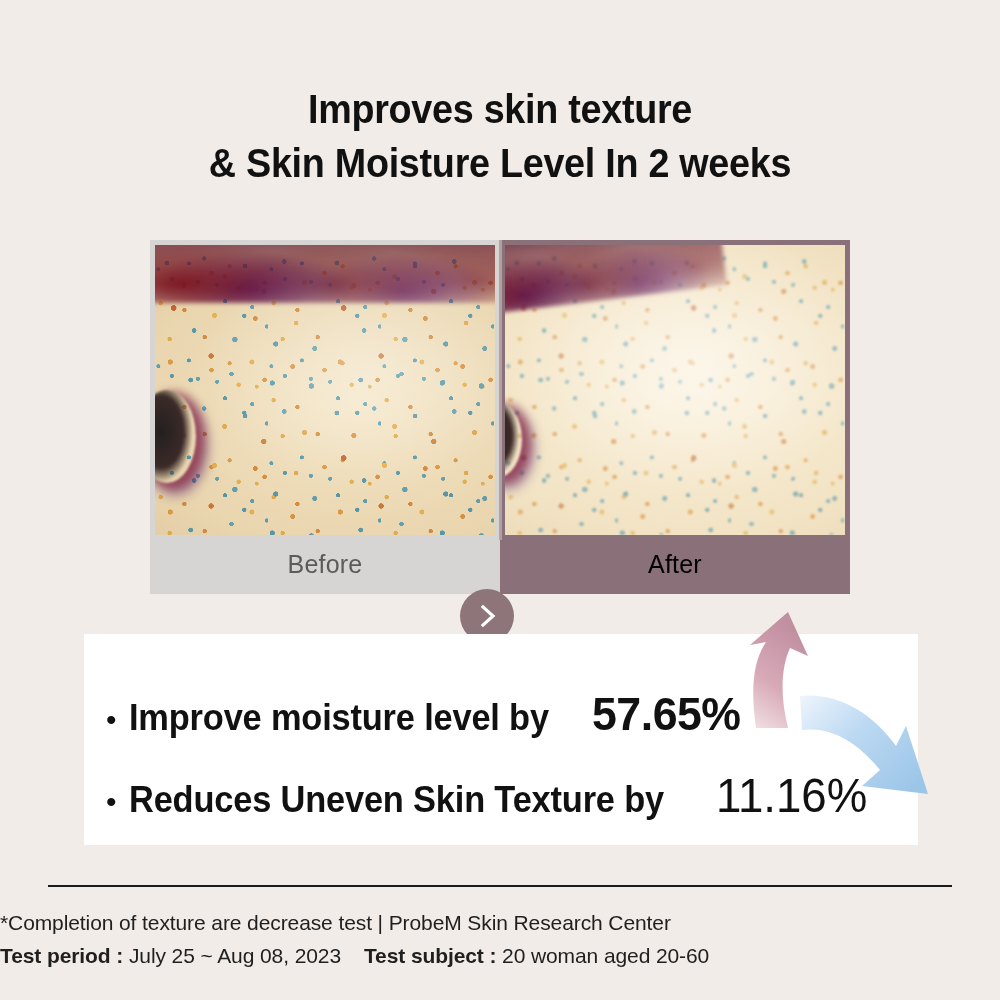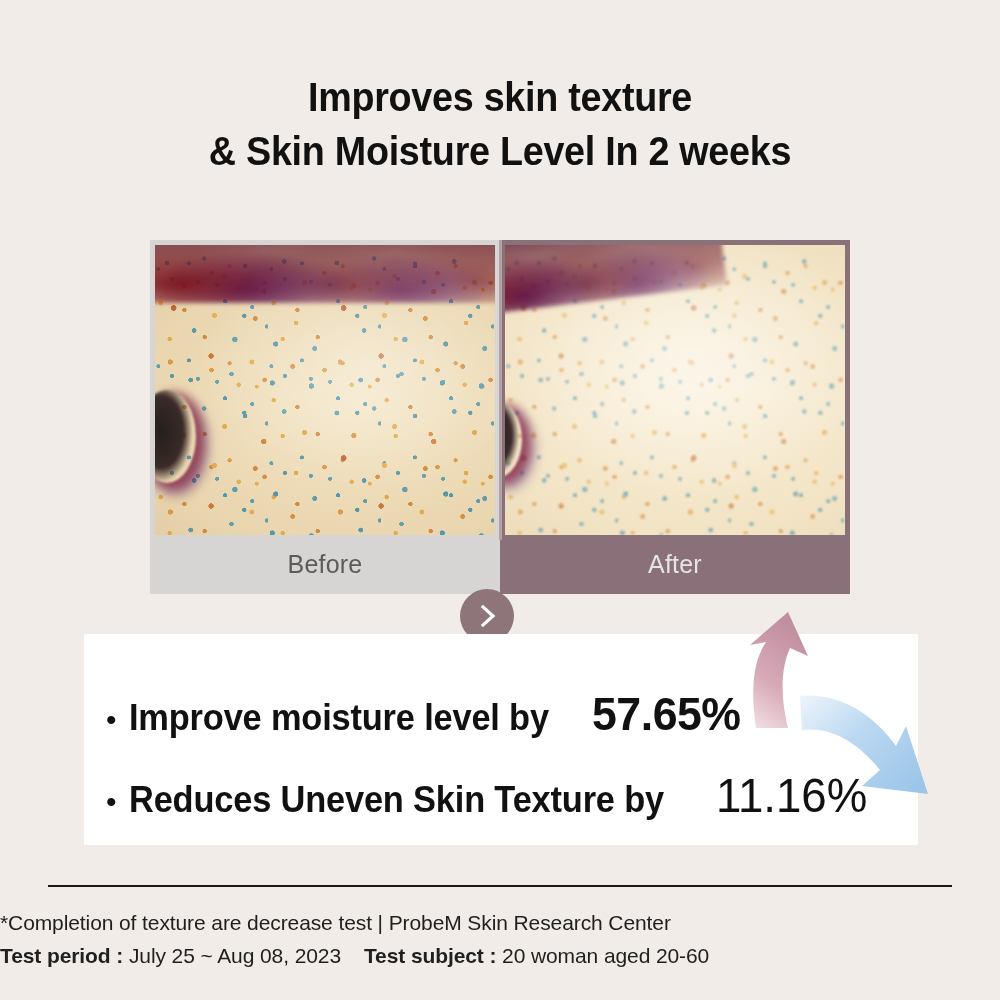--- a/index.html
+++ b/index.html
@@ -11,21 +11,21 @@
     height: 1000px;
     background: #f1ece7;
     font-family: "Liberation Sans", sans-serif;
     overflow: hidden;
     position: relative;
   }
 
   
   .title-block {
     position: absolute;
-    top: 70px;
+    top: 82px;
     left: 0;
     width: 1000px;
     text-align: center;
   }
   .title-line {
     display: block;
     color: #111111;
     font-weight: bold;
     font-size: 41px;
     line-height: 54px;
@@ -187,21 +187,21 @@
   }
 
   .pane-label {
     height: 59px;
     line-height: 59px;
     text-align: center;
     font-size: 25px;
     letter-spacing: 0.2px;
   }
   .pane-before .pane-label { color: #5d5a58; }
-  .pane-after  .pane-label { color: #e5e5e5; }
+  .pane-after  .pane-label { color: #000000; }
 
   
   .split-line {
     position: absolute;
     left: 349px;
     top: 0;
     width: 3px;
     height: 300px;
     background: #b2a0a3;
     z-index: 4;

